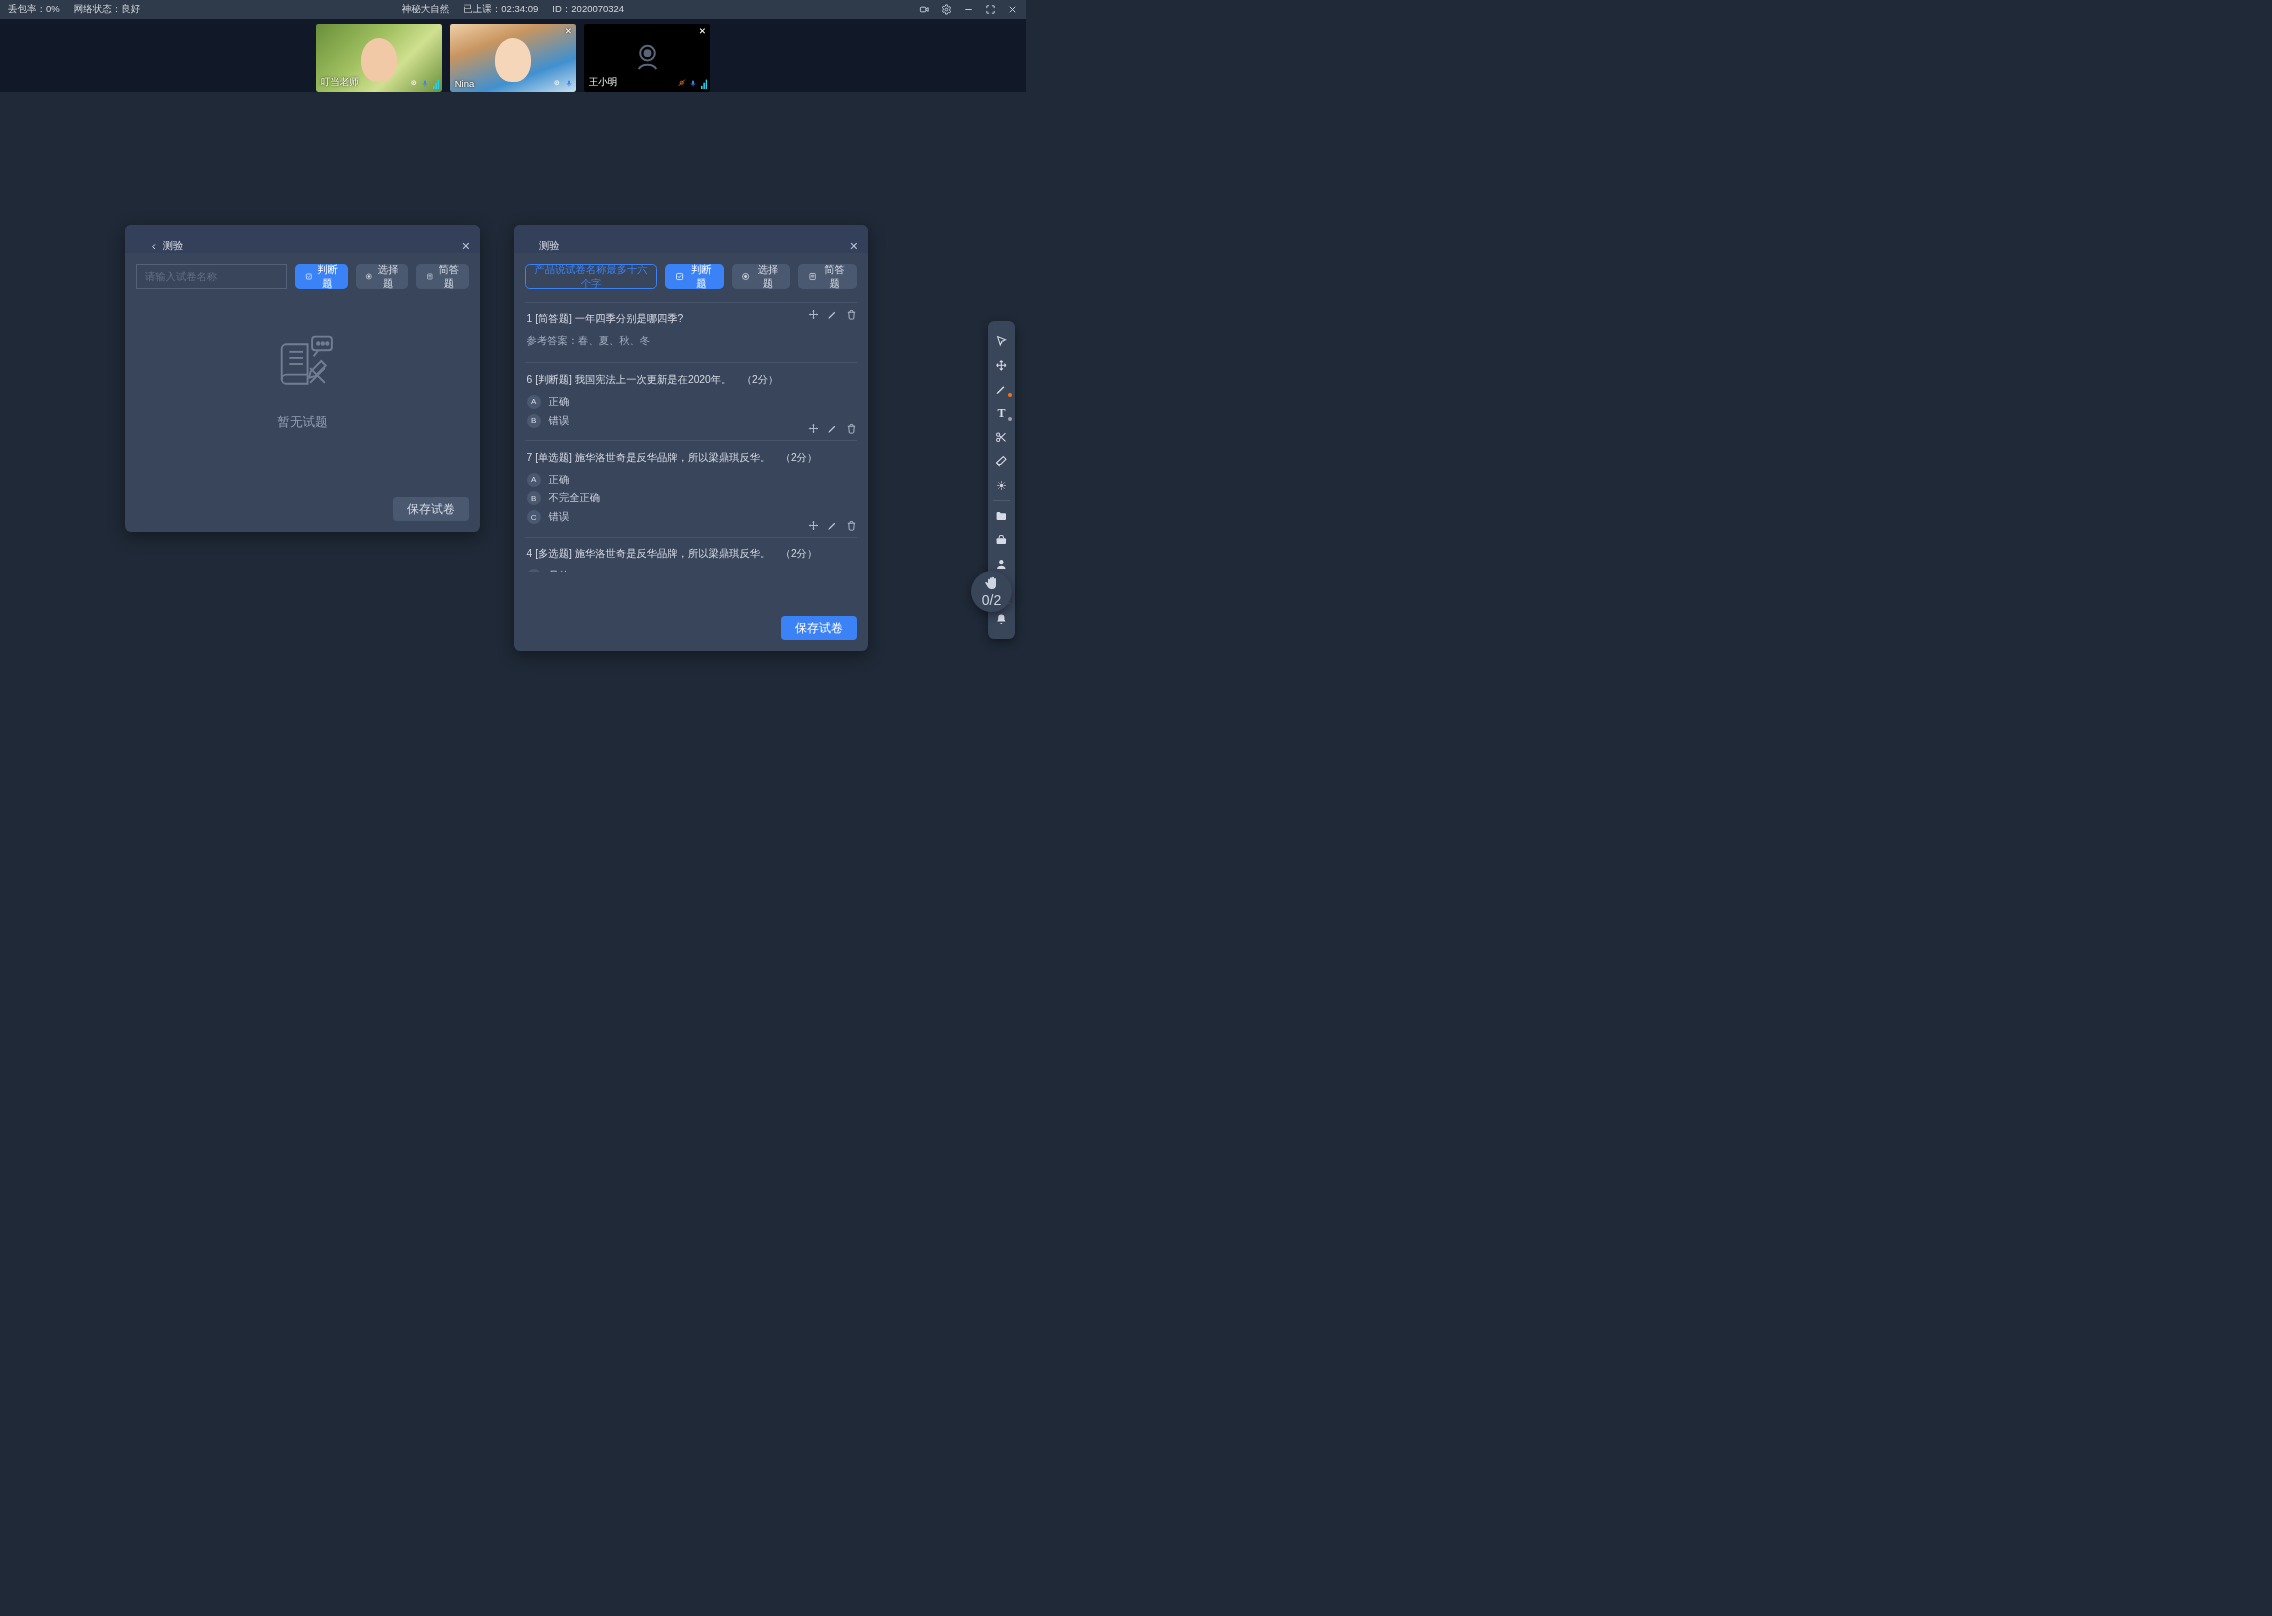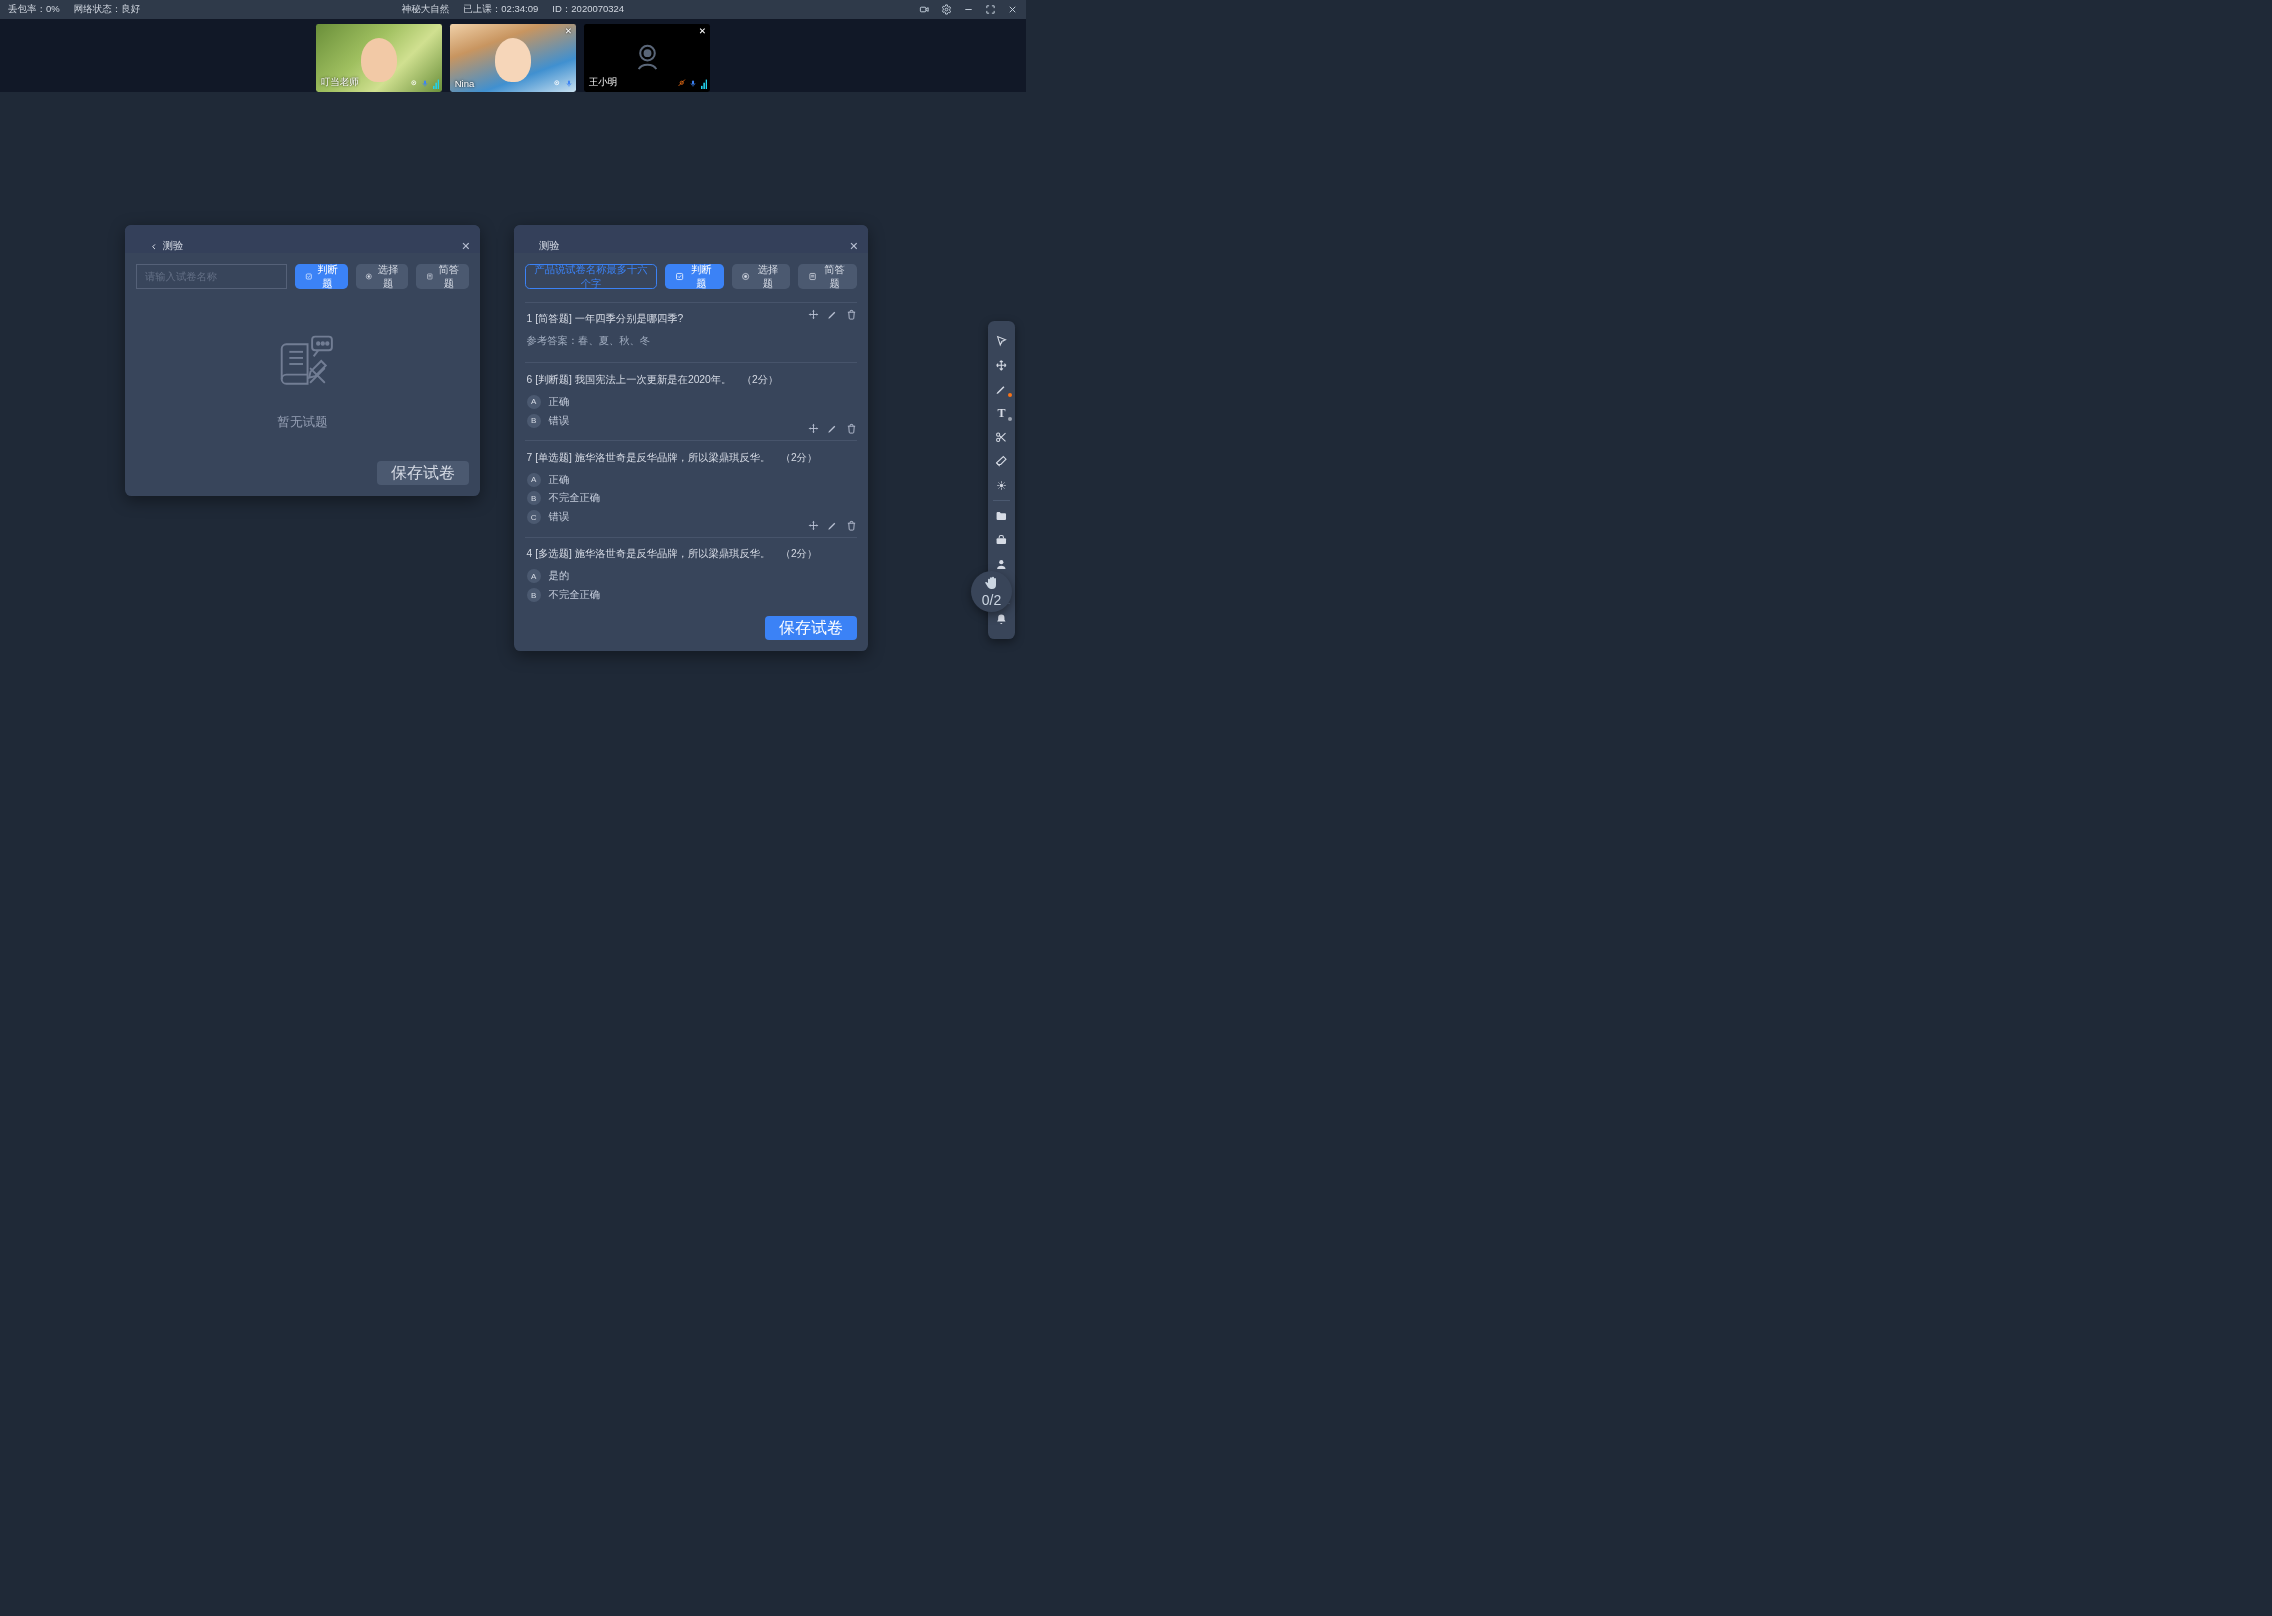--- a/index.html
+++ b/index.html
@@ -162,21 +162,21 @@
   cursor:pointer;
 }
 .pill.primary { background:#3b82f6; color:#fff; }
 .pill svg { width:11px; height:11px; }
 .pill.outline { border:0.8px solid #3b82f6; background:transparent; color:#3b82f6; }
 
 .btn-save {
   height:24px; padding:0 14px;
   background:#4b5970; color:#d6dbe5;
   border:none; border-radius:4px;
-  font-size:16px; cursor:pointer;
+  font-size:12px; cursor:pointer;margin-top:36px;
 }
 .btn-save.primary { background:#3b82f6; color:#fff; }
 
 
 .empty {
   display:flex; flex-direction:column; align-items:center;
   padding:24px 0 16px;
   color:#96a0b5;
 }
 .empty-illus { margin-bottom:12.6px; opacity:.7; }

